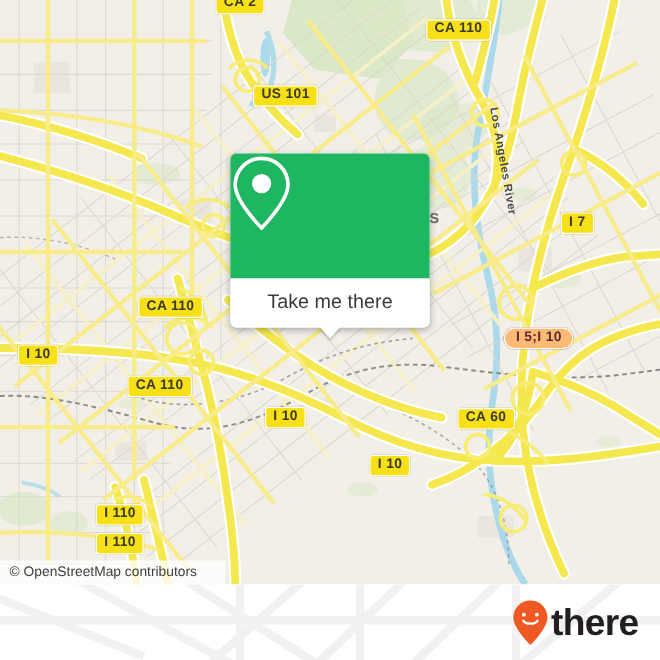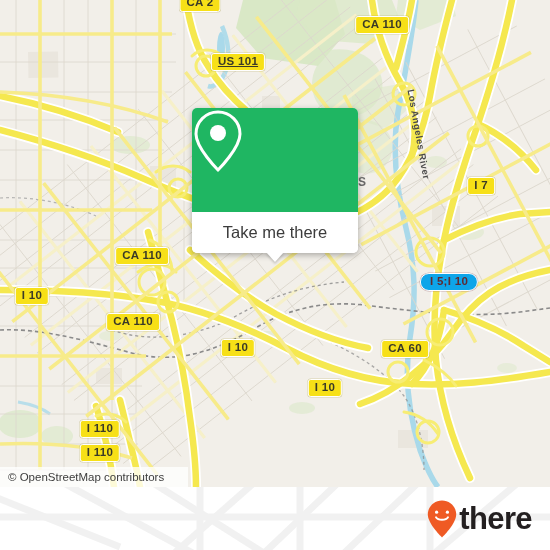--- a/index.html
+++ b/index.html
@@ -28,21 +28,21 @@
     font-size:11.5px;
     font-weight:bold;
     letter-spacing:0.3px;
     padding:1px 6px 2px 6px;
     line-height:13px;
     white-space:nowrap;
     box-shadow:0 0 0 0.5px rgba(160,150,60,.35);
     transform:translate(-50%,-50%);
   }
   .shield.alt{
-    background:#0ea5e9;
+    background:#fdba74;
     border:1.5px solid #ffffff;
     border-radius:10px;
     color:#5e2b33;
     box-shadow:0 0 0 0.5px rgba(150,90,100,.45);
     padding:1px 9px 2px 9px;
   }
 
   .maplabel{
     position:absolute;
     color:#6b6b6b;
@@ -57,21 +57,21 @@
     font-size:9.5px;
     font-weight:bold;
     letter-spacing:.5px;
     white-space:nowrap;
     transform-origin:left center;
   }
 
   
   .popup{
     position:absolute;
-    left:192px;top:108px;
+    left:192px;top:128px;
     width:166px;
     border-radius:5px;
     background:#ffffff;
     box-shadow:0 2px 6px rgba(0,0,0,.30);
     overflow:visible;
     z-index:40;
   }
   .popup-head{
     height:104px;
     background:#1fb662;
@@ -394,21 +394,21 @@
 
       </g>
     </svg>
 
     <div class="riverlabel" style="left:411px;top:84px;transform:rotate(80deg);">Los Angeles River</div>
 
     <div class="maplabel" style="left:362px;top:182px;">S</div>
 
     <div class="shield" style="left:200px;top:3px;">CA 2</div>
     <div class="shield" style="left:382px;top:25px;">CA 110</div>
-    <div class="shield" style="left:238px;top:62px;text-decoration:underline;">US 101</div>
+    <div class="shield" style="left:238px;top:80px;">US 101</div>
     <div class="shield" style="left:481px;top:186px;">I 7</div>
     <div class="shield" style="left:142px;top:256px;">CA 110</div>
     <div class="shield" style="left:32px;top:296px;">I 10</div>
     <div class="shield alt" style="left:449px;top:282px;">I 5;I 10</div>
     <div class="shield" style="left:133px;top:322px;">CA 110</div>
     <div class="shield" style="left:238px;top:348px;">I 10</div>
     <div class="shield" style="left:405px;top:349px;">CA 60</div>
     <div class="shield" style="left:325px;top:388px;">I 10</div>
     <div class="shield" style="left:100px;top:429px;">I 110</div>
     <div class="shield" style="left:100px;top:453px;">I 110</div>

